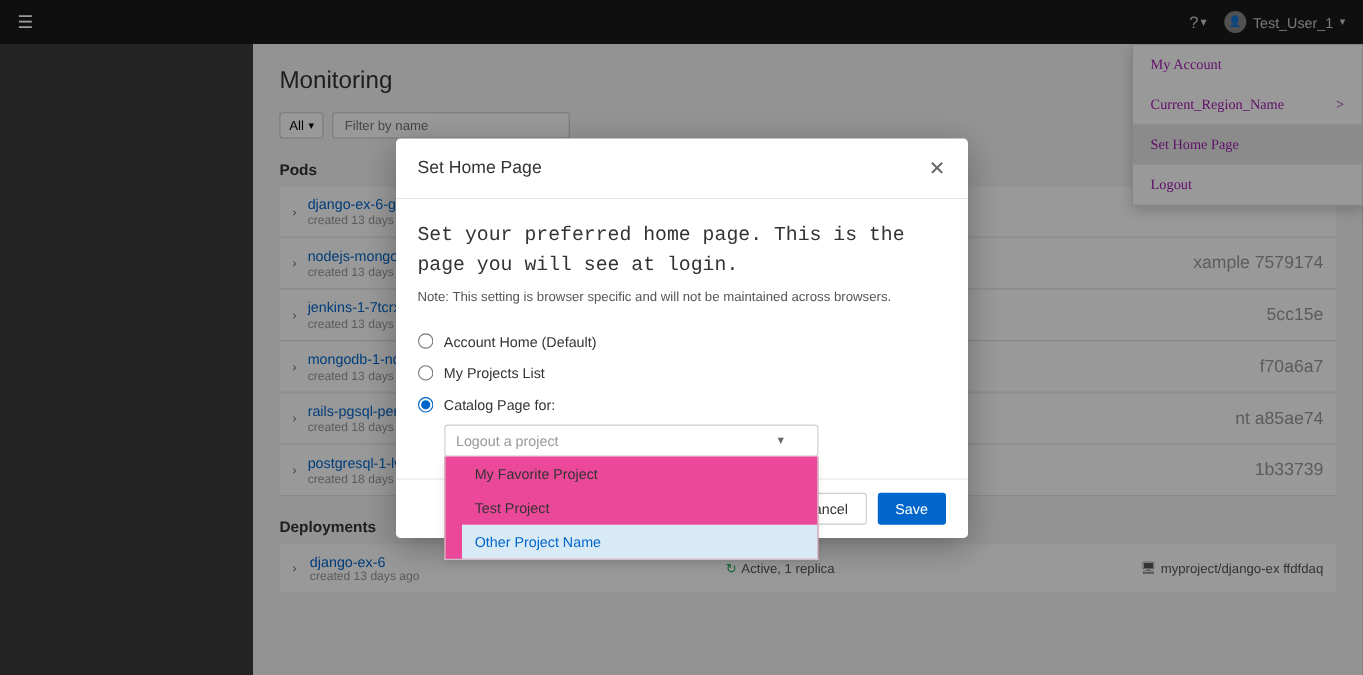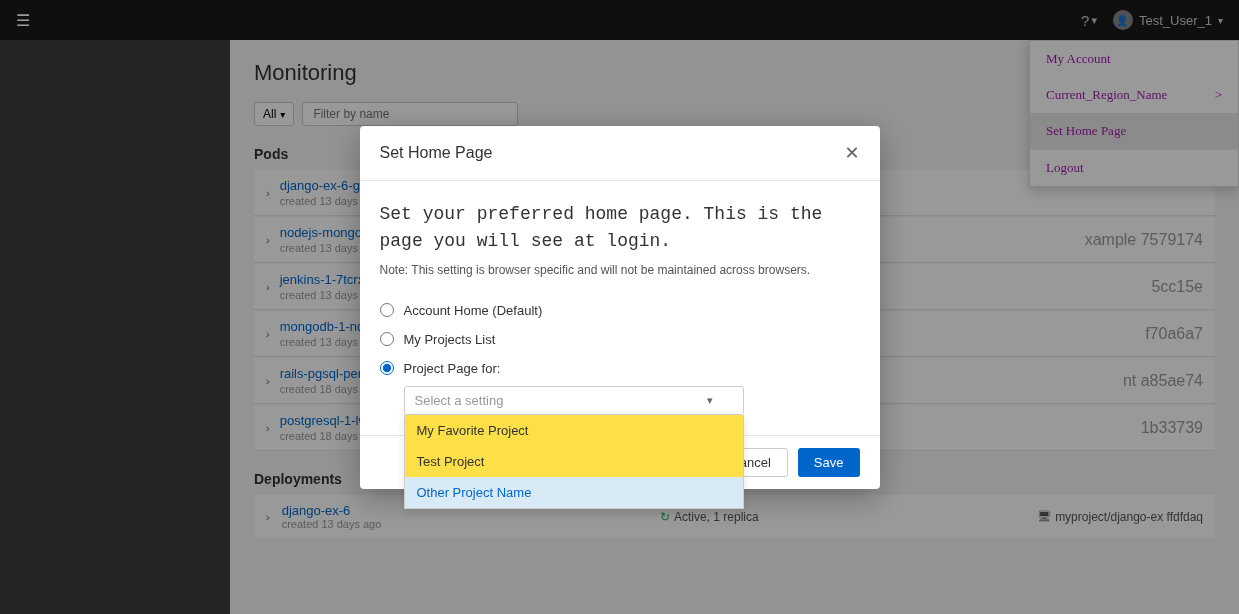--- a/index.html
+++ b/index.html
@@ -170,25 +170,26 @@
       width: 100%;
     }
     .select-chevron { color: #666; font-size: 11px; }
 
     
     .project-dropdown-list {
       position: absolute;
       top: 100%;
       left: 0;
       width: 100%;
-      background: #fde047;
+      background: #ec4899;
       border: 1px solid #ccc;
       border-top: none;
       z-index: 500;
       box-shadow: 0 4px 8px rgba(0,0,0,0.1);
+      padding-left: 15px;
     }
     .project-option {
       padding: 8px 12px;
       font-size: 13px;
       color: #333;
       cursor: pointer;
     }
     .project-option.highlighted { background: #d9eaf7; color: #0066cc; }
 
     .modal-footer {
@@ -360,27 +361,27 @@
         <div class="radio-item">
           <input type="radio" class="radio-input" name="home-page" style="">
           <label class="radio-label">Account Home (Default)</label>
         </div>
         <div class="radio-item">
           <input type="radio" class="radio-input" name="home-page" style="">
           <label class="radio-label">My Projects List</label>
         </div>
         <div class="radio-item">
           <input type="radio" class="radio-input" name="home-page" checked="" style="">
-          <label class="radio-label">Project Page for:</label>
+          <label class="radio-label">Catalog Page for:</label>
         </div>
       </div>
 
       <div class="project-select-wrapper">
         <div class="project-select-trigger">
-          <span>Select a setting</span>
+          <span>Logout a project</span>
           <span class="select-chevron">▾</span>
         </div>
 
         <div class="project-dropdown-list">
           <div class="project-option">My Favorite Project</div>
           <div class="project-option">Test Project</div>
           <div class="project-option highlighted">Other Project Name</div>
         </div>
       </div>
     </div>

